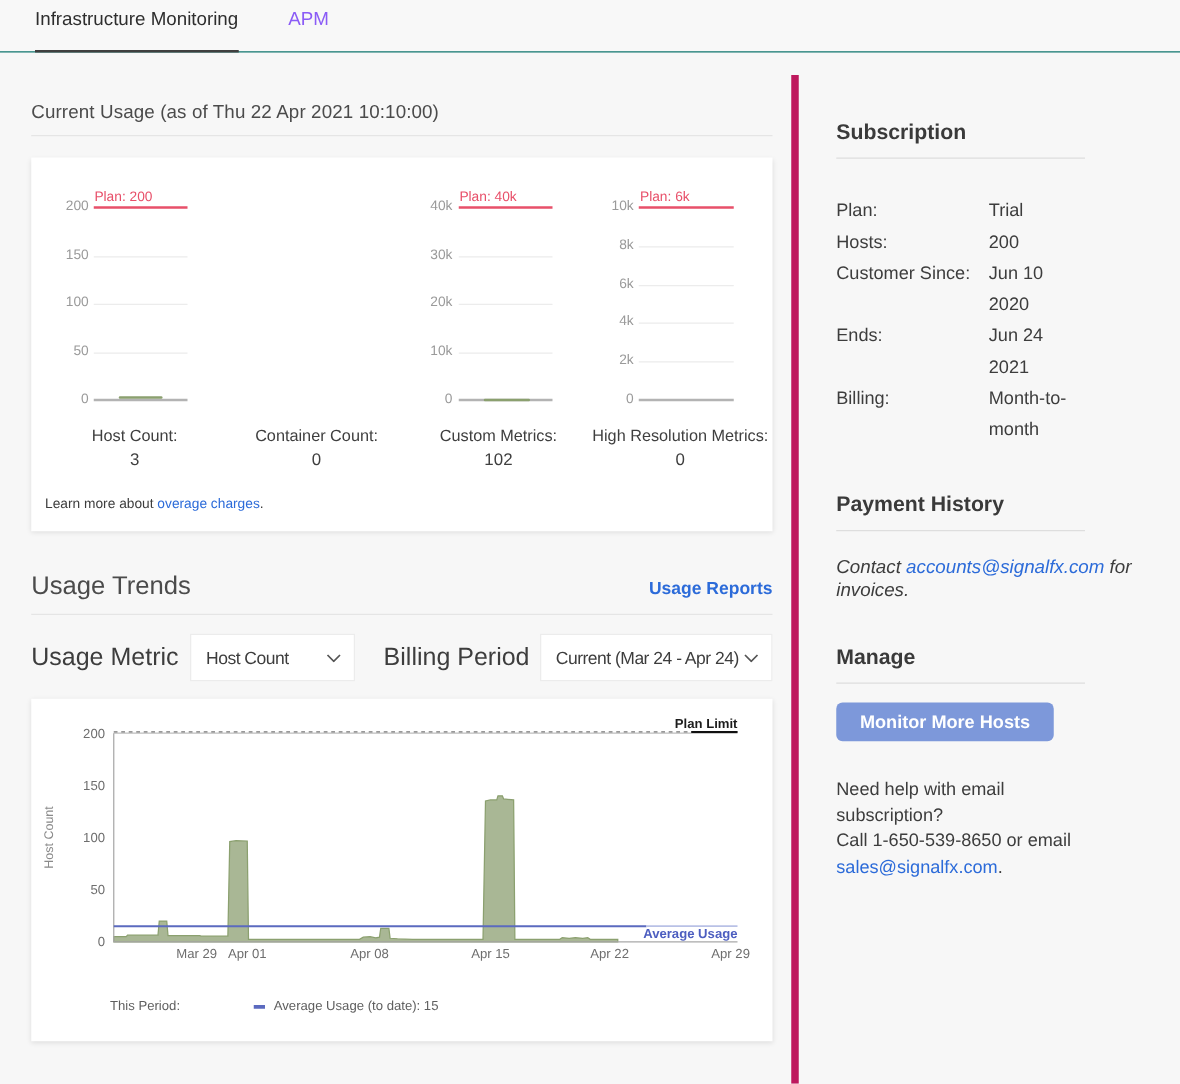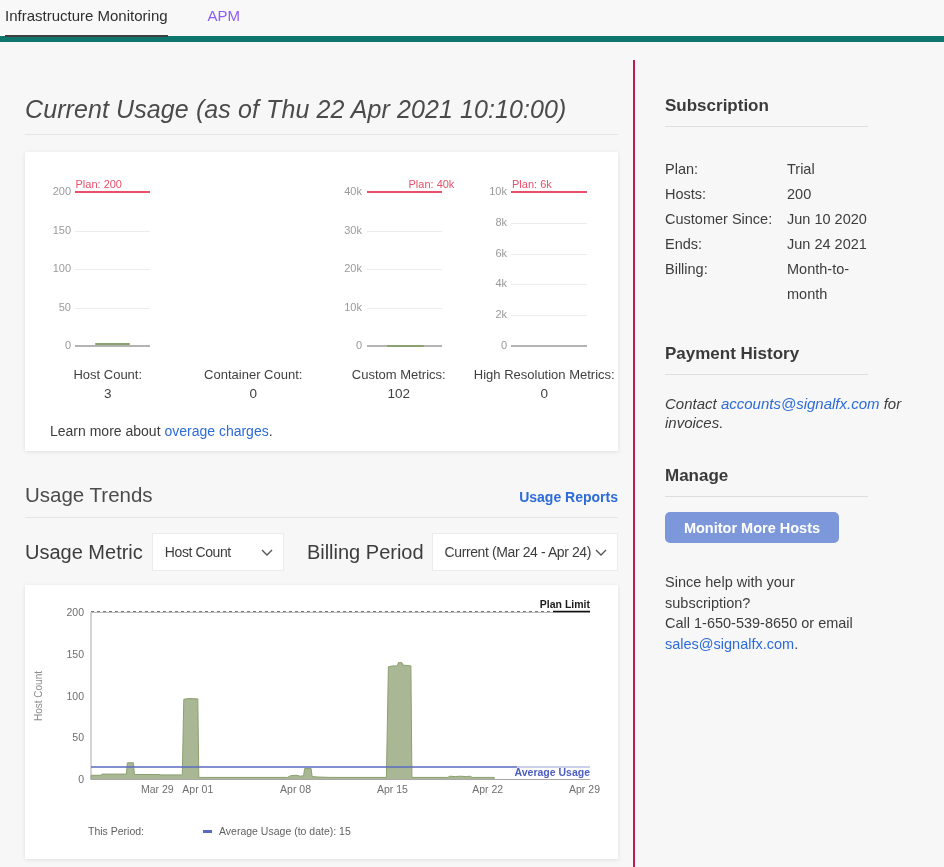--- a/index.html
+++ b/index.html
@@ -7,24 +7,24 @@
   body {
     font-family:"Liberation Sans", sans-serif;
     background:#f7f7f7;
     color:#3d3d3d;
     overflow:hidden;
     position:relative;
   }
   
   .tabbar {
     height:42px;
-    border-bottom:6px solid #0f766e;
+    border-bottom:1px solid #0f766e;
     display:flex;
     align-items:stretch;
-    padding-left:5px;
+    padding-left:28px;
     background:#f8f8f8;
   }
   .tab {
     font-size:15px;
     color:#8b5cf6;
     padding-top:7px;
     cursor:pointer;
     position:relative;
   }
   .tab.active { color:#2e2e2e; }
@@ -42,31 +42,30 @@
     margin-top:18px;
     min-height:807px;
   }
   .main {
     width:633px;
     padding-left:25px;
     padding-right:15px;
   }
   .sidebar {
     width:280px;
-    border-left:2px solid #be185d;
+    border-left:6px solid #be185d;
     padding-left:30px;
     padding-right:45px;
   }
   h1.page-title {
-    margin-top:35px;
-    font-size:25px;
+    margin-top:21px;
+    font-size:15px;
     font-weight:normal;
     color:#4b4b4b;
     letter-spacing:0.1px;
-    font-style:italic;
   }
   .rule {
     height:1px;
     background:#e5e5e5;
     border:none;
     margin-top:10px;
   }
   
   .card {
     background:#fff;
@@ -83,22 +82,22 @@
     position:absolute;
     left:10px; right:1px;
     top:215px;
     display:flex;
   }
   .metric-col { flex:1; text-align:center; }
   .metric-label { font-size:13px; color:#3f3f3f; white-space:nowrap; }
   .metric-value { font-size:13.5px; color:#3f3f3f; margin-top:4px; }
   .learn-more {
     position:absolute;
-    left:25px; top:271px;
-    font-size:14px;
+    left:11px; top:271px;
+    font-size:11px;
     color:#3d3d3d;
   }
   a.link { color:#2c6bd9; text-decoration:none; cursor:pointer; }
   
   .mini-abs { position:absolute; }
   .mini-plan-label { position:absolute; font-size:11px; color:#e8506a; white-space:nowrap; }
   .mini-plan-line { position:absolute; height:2px; background:#e8506a; }
   .mini-grid-line { position:absolute; height:1px; background:#ececec; }
   .mini-base-line { position:absolute; height:2px; background:#b3b3b3; }
   .mini-tick { position:absolute; font-size:11px; color:#9a9a9a; text-align:right; width:40px; }
@@ -257,21 +256,21 @@
           <div class="mini-tick" style="left: 6px; top: 71.5px;">150</div>
           <div class="mini-grid-line" style="left: 49.5px; width: 75.5px; top: 117px;"></div>
           <div class="mini-tick" style="left: 6px; top: 110px;">100</div>
           <div class="mini-grid-line" style="left: 49.5px; width: 75.5px; top: 155.5px;"></div>
           <div class="mini-tick" style="left: 6px; top: 148.5px;">50</div>
           <div class="mini-base-line" style="left: 49.5px; width: 75.5px; top: 193px;"></div>
           <div class="mini-tick" style="left: 6px; top: 187px;">0</div>
           <div class="mini-series" style="left: 69.885px; width: 35.485px; top: 190.79px; height: 2.5px;"></div>
         </div>
         <div class="mini-abs" style="inset: 0px;">
-          <div class="mini-plan-label" style="left: 342.5px; top: 26px; margin-left: 41px;">Plan: 40k</div>
+          <div class="mini-plan-label" style="left: 342.5px; top: 26px;">Plan: 40k</div>
           <div class="mini-plan-line" style="left: 341.5px; width: 75.5px; top: 39px;"></div>
           <div class="mini-tick" style="left: 297px; top: 33px;">40k</div>
           <div class="mini-grid-line" style="left: 341.5px; width: 75.5px; top: 78.5px;"></div>
           <div class="mini-tick" style="left: 297px; top: 71.5px;">30k</div>
           <div class="mini-grid-line" style="left: 341.5px; width: 75.5px; top: 117px;"></div>
           <div class="mini-tick" style="left: 297px; top: 110px;">20k</div>
           <div class="mini-grid-line" style="left: 341.5px; width: 75.5px; top: 155.5px;"></div>
           <div class="mini-tick" style="left: 297px; top: 148.5px;">10k</div>
           <div class="mini-base-line" style="left: 341.5px; width: 75.5px; top: 193px;"></div>
           <div class="mini-tick" style="left: 297px; top: 187px;">0</div>
@@ -379,15 +378,15 @@
       </div>
     </div>
 
     <h3 class="h-payment">Payment History</h3>
     <hr class="side-rule">
     <p class="invoice-note"><span>Contact </span><a class="link">accounts@signalfx.com</a><span> for invoices.</span></p>
 
     <h3 class="h-manage">Manage</h3>
     <hr class="side-rule">
     <button class="monitor-btn">Monitor More Hosts</button>
-    <p class="help-note"><span>Since help with your subscription?</span><br><span>Call 1-650-539-8650 or email</span><br><a class="link">sales@signalfx.com</a><span>.</span></p>
+    <p class="help-note"><span>Need help with email subscription?</span><br><span>Call 1-650-539-8650 or email</span><br><a class="link">sales@signalfx.com</a><span>.</span></p>
   </aside>
 </div>
 
 </body></html>

